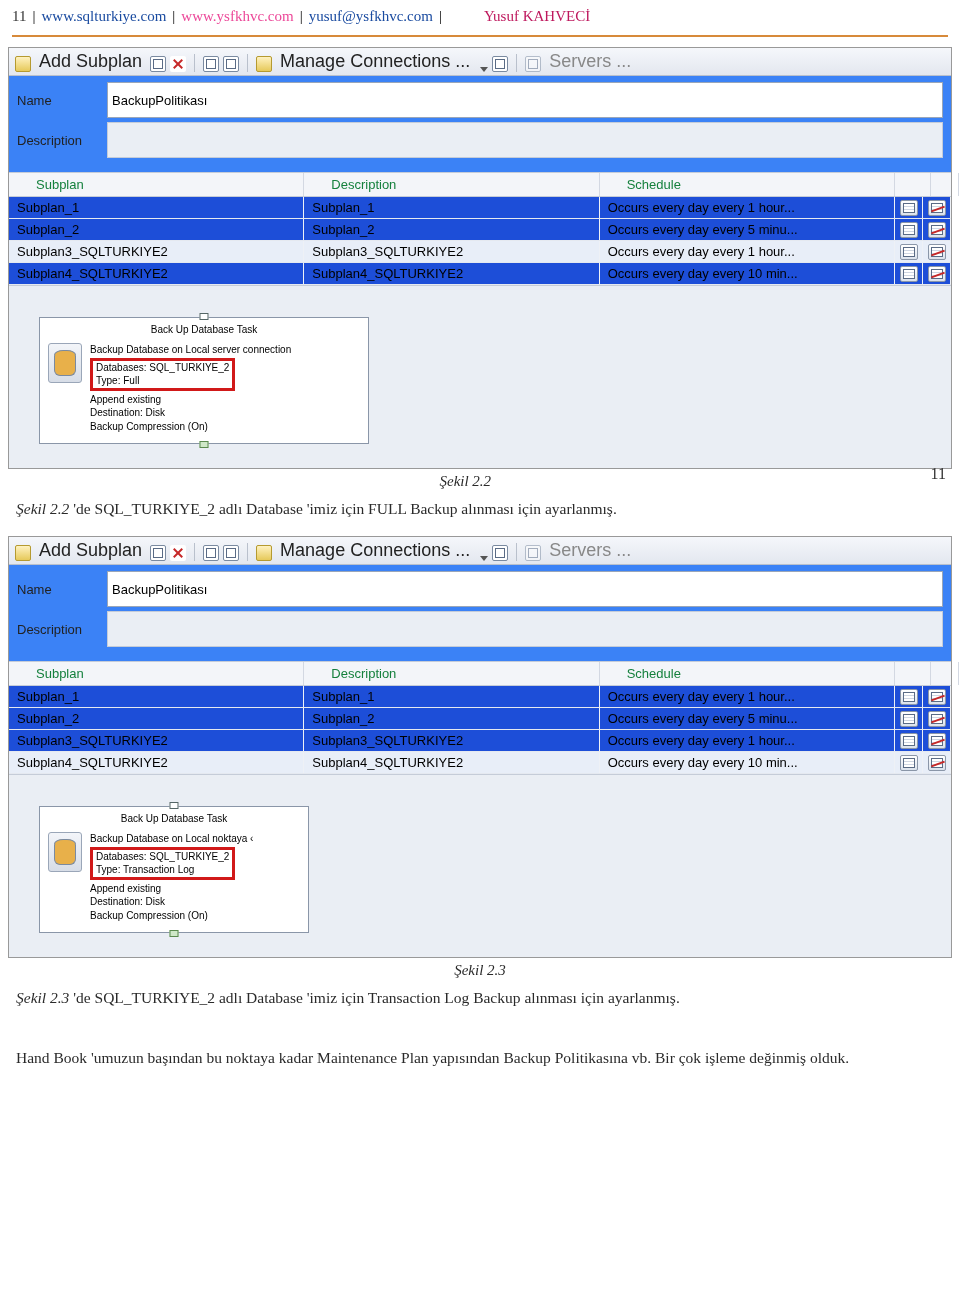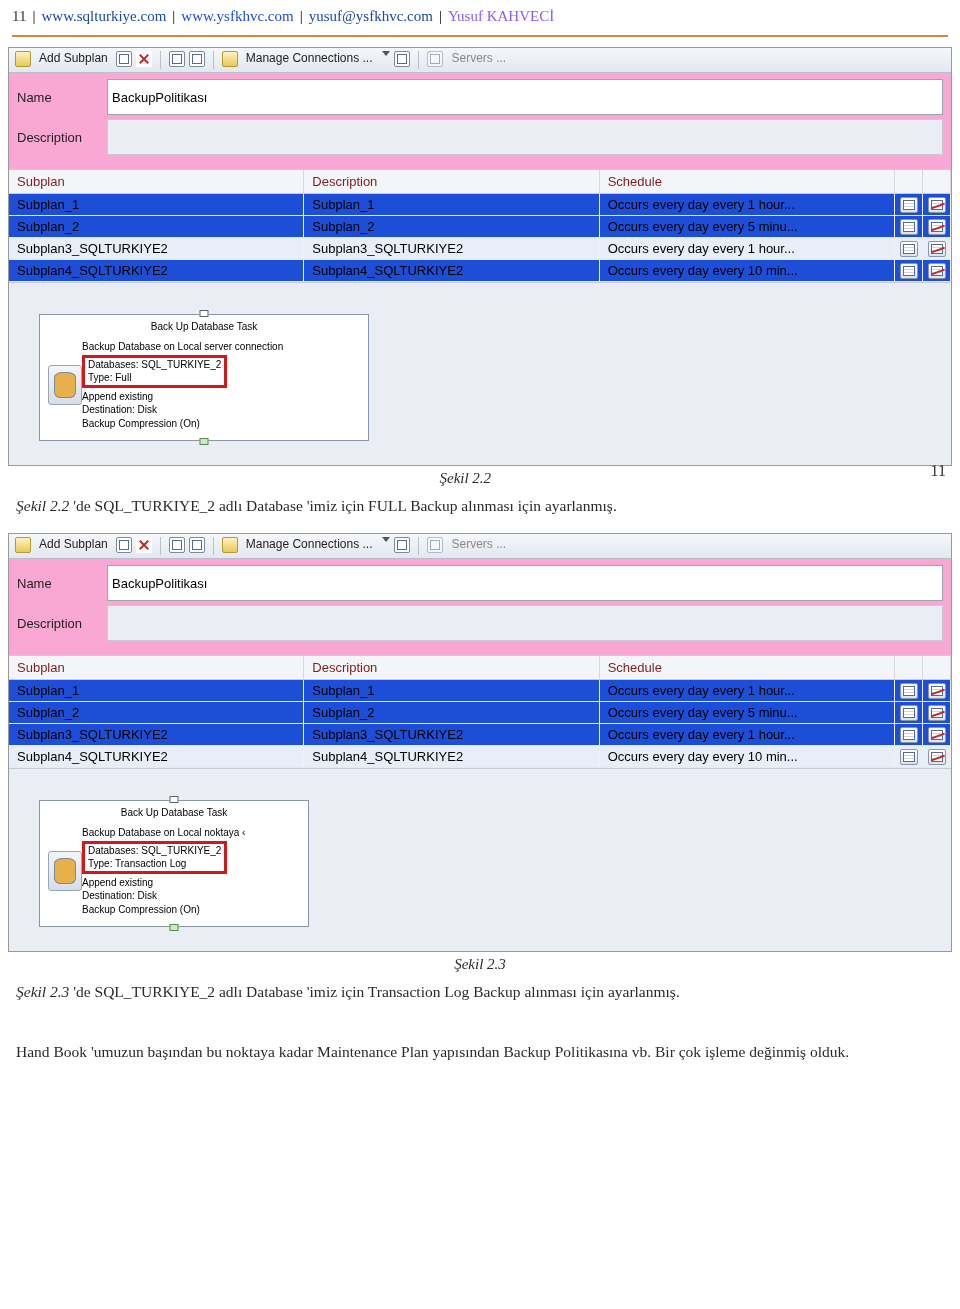--- a/index.html
+++ b/index.html
@@ -1,59 +1,59 @@
 <!DOCTYPE html>
 <html><head>
 <meta charset="utf-8">
 <style>
   * { box-sizing: border-box; margin: 0; padding: 0; }
   body { font-family: "Segoe UI", Tahoma, sans-serif; background: #fff; width: 960px; }
   .page-header { display: flex; align-items: center; gap: 6px; padding: 8px 12px; font-family: Georgia, serif; font-size: 15px; }
   .page-header .pageno { color: #333; }
   .page-header .link1 { color: #1a4ba0; }
-  .page-header .link2 { color: #1d4ed8; }
+  .page-header .link2 { color: #ec4899; }
   .page-header .email { color: #1a4ba0; }
-  .page-header .name { color: #8b5cf6; }
+  .page-header .name { color: #be185d; margin-left: 36px; }
   .hr-orange { border: none; border-top: 2px solid #d78a3a; margin: 2px 12px 10px; }
   .screenshot { margin: 8px 8px 2px 8px; border: 1px solid #999; }
-  .toolbar { background: linear-gradient(#f5f7fb,#e3e7ef); border-bottom: 1px solid #b9c0cc; padding: 3px 6px; display: flex; align-items: flex-start; gap: 4px; font-size: 12px; color: #222; }
+  .toolbar { background: linear-gradient(#f5f7fb,#e3e7ef); border-bottom: 1px solid #b9c0cc; padding: 3px 6px; display: flex; align-items: flex-end; gap: 4px; font-size: 18px; color: #222; }
   .tbicon { width: 16px; height: 16px; display: inline-block; border: 1px solid #7a8aa0; background: linear-gradient(#fff,#d8e0ea); border-radius: 2px; }
   .tbicon.yellow { background: linear-gradient(#fff2c0,#e6c95a); border-color:#b59a30; }
   .tbicon.red-x { background: #fff; position: relative; border:none; }
   .tbicon.red-x::before, .tbicon.red-x::after { content:""; position:absolute; left:2px; top:7px; width:12px; height:2px; background:#c62828; }
   .tbicon.red-x::before { transform: rotate(45deg);}
   .tbicon.red-x::after { transform: rotate(-45deg);}
   .tbicon.grid { background:#fff; position:relative;}
   .tbicon.grid::before{content:"";position:absolute;inset:2px;border:1px solid #5a6b85;}
   .sep { width:1px; height:18px; background:#b9c0cc; margin:0 4px; }
   .tlabel { padding: 0 4px; }
   .tlabel.grey { color:#888; }
   .arrowdown { display:inline-block; width:0;height:0;border-left:4px solid transparent;border-right:4px solid transparent;border-top:5px solid #555; margin-left:2px;}
-  .form-area { background:#f9a8d4; padding: 6px 8px 10px; font-size: 13px; color:#222;}
+  .form-area { background:#3b82f6; padding: 6px 8px 10px; font-size: 13px; color:#222;}
   .form-row { display:flex; align-items:center; margin-bottom:4px; }
   .form-row label { width: 90px; }
   .form-row input { flex:1; font-size:13px; padding:2px 4px; border:1px solid #9aa6b8; background:#fff; height:36px;}
   .form-row input.ro { background:#eaeef4; border:1px solid #c5ccd8;}
   .subplan-grid { width:100%; border-top:1px solid #c5ccd8; }
   .sg-head, .sg-row { display:grid; grid-template-columns: 1fr 1fr 1fr 28px 28px; font-size:13px; }
   .sg-head { background:#f3f5f9; border-bottom:1px solid #c5ccd8; }
-  .sg-head div { padding:4px 8px; border-right:1px solid #d3d8e2; color:#7f1d1d; font-weight:400;}
+  .sg-head div { padding:4px 8px; border-right:1px solid #d3d8e2; color:#15803d; font-weight:400;margin-left:19px;}
   .sg-row { background:#1d4ed8; border-bottom:1px solid #e5e9f0;}
   .sg-row.sel { background:#e8eef8; }
   .sg-row div { padding:3px 8px; border-right:1px solid #eef1f6; white-space:nowrap; overflow:hidden; }
   .sg-row .btncell { display:flex;align-items:center;justify-content:center; padding:2px 2px;}
   .mini-btn { width:18px; height:16px; border:1px solid #8a96a8; background:linear-gradient(#fff,#dbe2ec); border-radius:2px; position:relative;}
   .mini-btn.cal::before{content:"";position:absolute;inset:2px;border:1px solid #5a6b85;background:
     repeating-linear-gradient(#fff,#fff 2px,#cfd6e2 2px,#cfd6e2 3px);}
   .mini-btn.delcal::after{content:"";position:absolute;left:2px;top:7px;width:14px;height:2px;background:#c62828;transform:rotate(-20deg);}
   .grid-foot { height:14px; background:#eaeef4; border-top:1px solid #c5ccd8;}
   .task-area { background:#eaeef4; padding:18px 30px 24px; }
   .backup-task { width:330px; border:1px solid #8a96a8; background:#fff; font-size:10px; position:relative;}
   .backup-task .title { text-align:center; padding:6px 4px 8px; font-weight:400;}
-  .backup-task .body { display:flex; padding:0 8px 10px; align-items:center;}
+  .backup-task .body { display:flex; padding:0 8px 10px; gap:8px; align-items:flex-start;}
   .db-icon { width:34px; height:40px; background:linear-gradient(#f3f5f9,#d7dde7); border:1px solid #9aa6b8; border-radius:3px; position:relative; flex-shrink:0;}
   .db-icon::before{content:"";position:absolute;left:5px;right:5px;top:6px;height:8px;border:1px solid #7a8aa0;border-radius:50%/60%;background:#e8b04a;}
   .db-icon::after{content:"";position:absolute;left:5px;right:5px;top:12px;bottom:6px;border:1px solid #7a8aa0;border-top:none;border-radius:0 0 6px 6px;background:#e8b04a;}
   .task-lines { line-height:1.35; }
   .redbox { border:3px solid #d11919; padding:0 3px; display:block; margin:1px 0 2px; width: fit-content;}
   .handle { position:absolute; width:9px; height:7px; background:#fff; border:1px solid #566; }
   .handle.top { left:50%; top:-5px; transform:translateX(-50%);}
   .handle.bottom { left:50%; bottom:-5px; transform:translateX(-50%);}
   .handle.out { background:#cfe8c8; border-color:#5b8a4f;}
   .caption { font-family: Georgia, "Times New Roman", serif; font-style: italic; font-size: 15px; text-align: center; color: #2a2a2a; margin: 4px 0 4px; }

